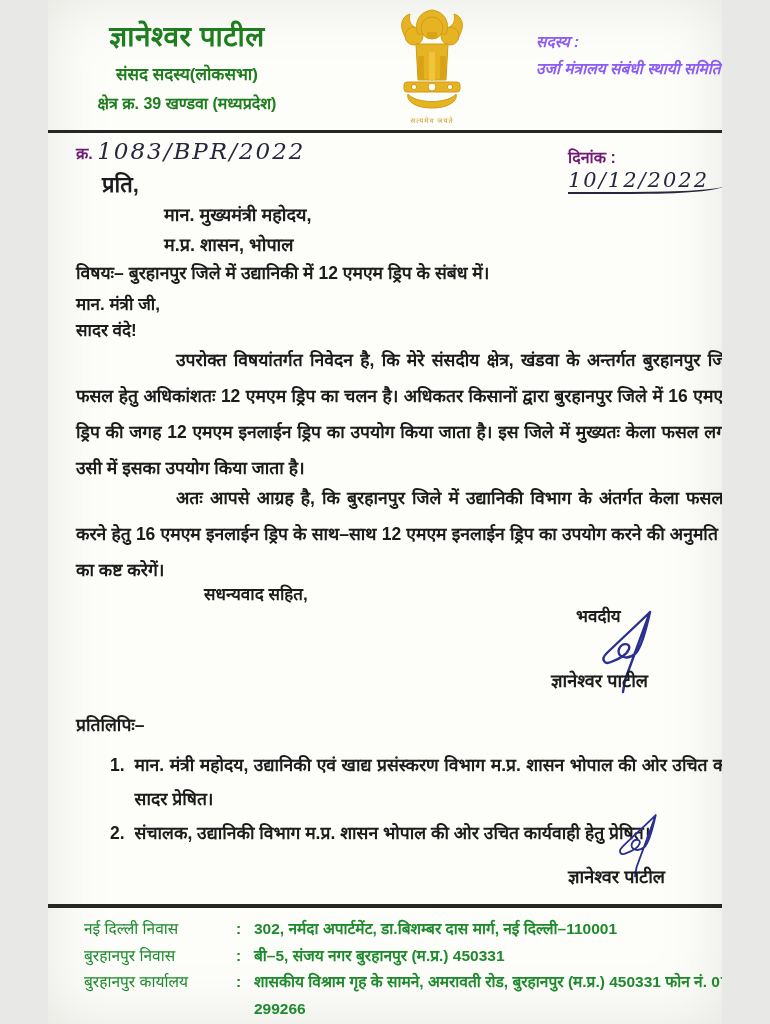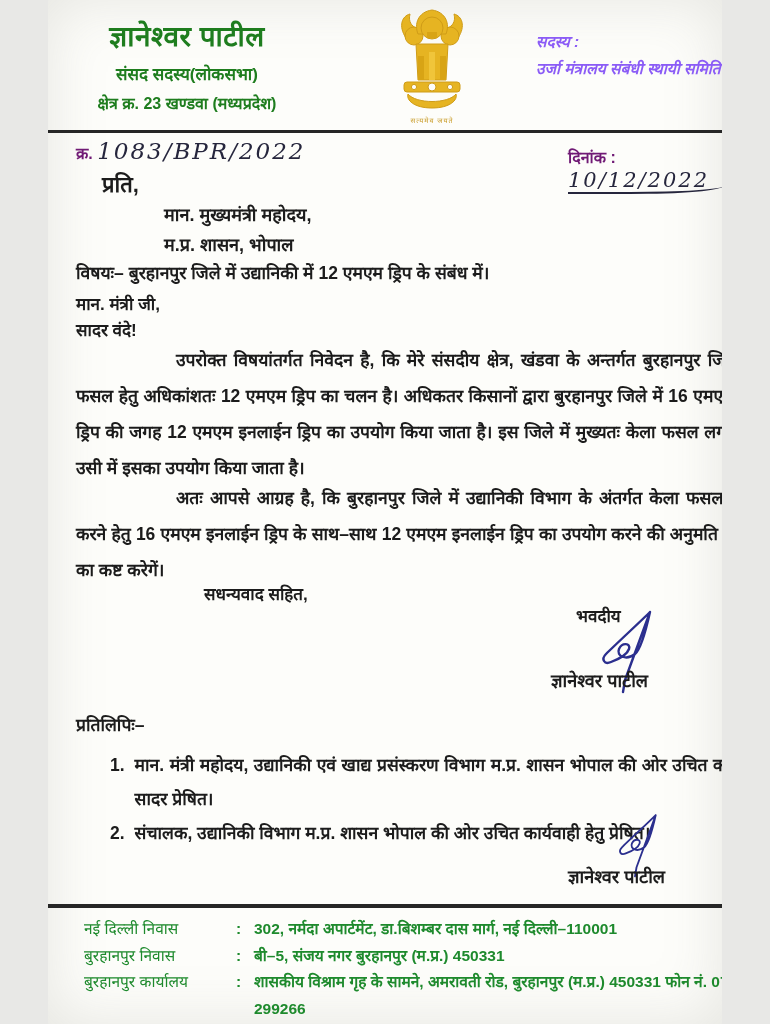--- a/index.html
+++ b/index.html
@@ -102,21 +102,21 @@
   svg .ink { stroke: #2b2f8e; fill: none; stroke-width: 2.4; stroke-linecap: round; stroke-linejoin: round; }
 </style>
 </head>
 <body>
 
 <div class="page">
 
   <div class="hdr-left">
     <div class="hdr-name">ज्ञानेश्वर पाटील</div>
     <div class="hdr-desig">संसद सदस्य(लोकसभा)</div>
-    <div class="hdr-const">क्षेत्र क्र. 23 खण्डवा (मध्यप्रदेश)</div>
+    <div class="hdr-const">क्षेत्र क्र. 39 खण्डवा (मध्यप्रदेश)</div>
   </div>
 
   <div class="emblem-wrap">
     <svg width="88" height="108" viewBox="0 0 88 108">
       <g fill="#e6b422" stroke="#cf9c17" stroke-width="1">
 
         <path d="M18,32 C10,20 14,10 22,8 C20,16 24,20 28,22 C22,26 22,30 24,36 Z"></path>
         <path d="M70,32 C78,20 74,10 66,8 C68,16 64,20 60,22 C66,26 66,30 64,36 Z"></path>
 
         <circle cx="26" cy="30" r="9"></circle>

